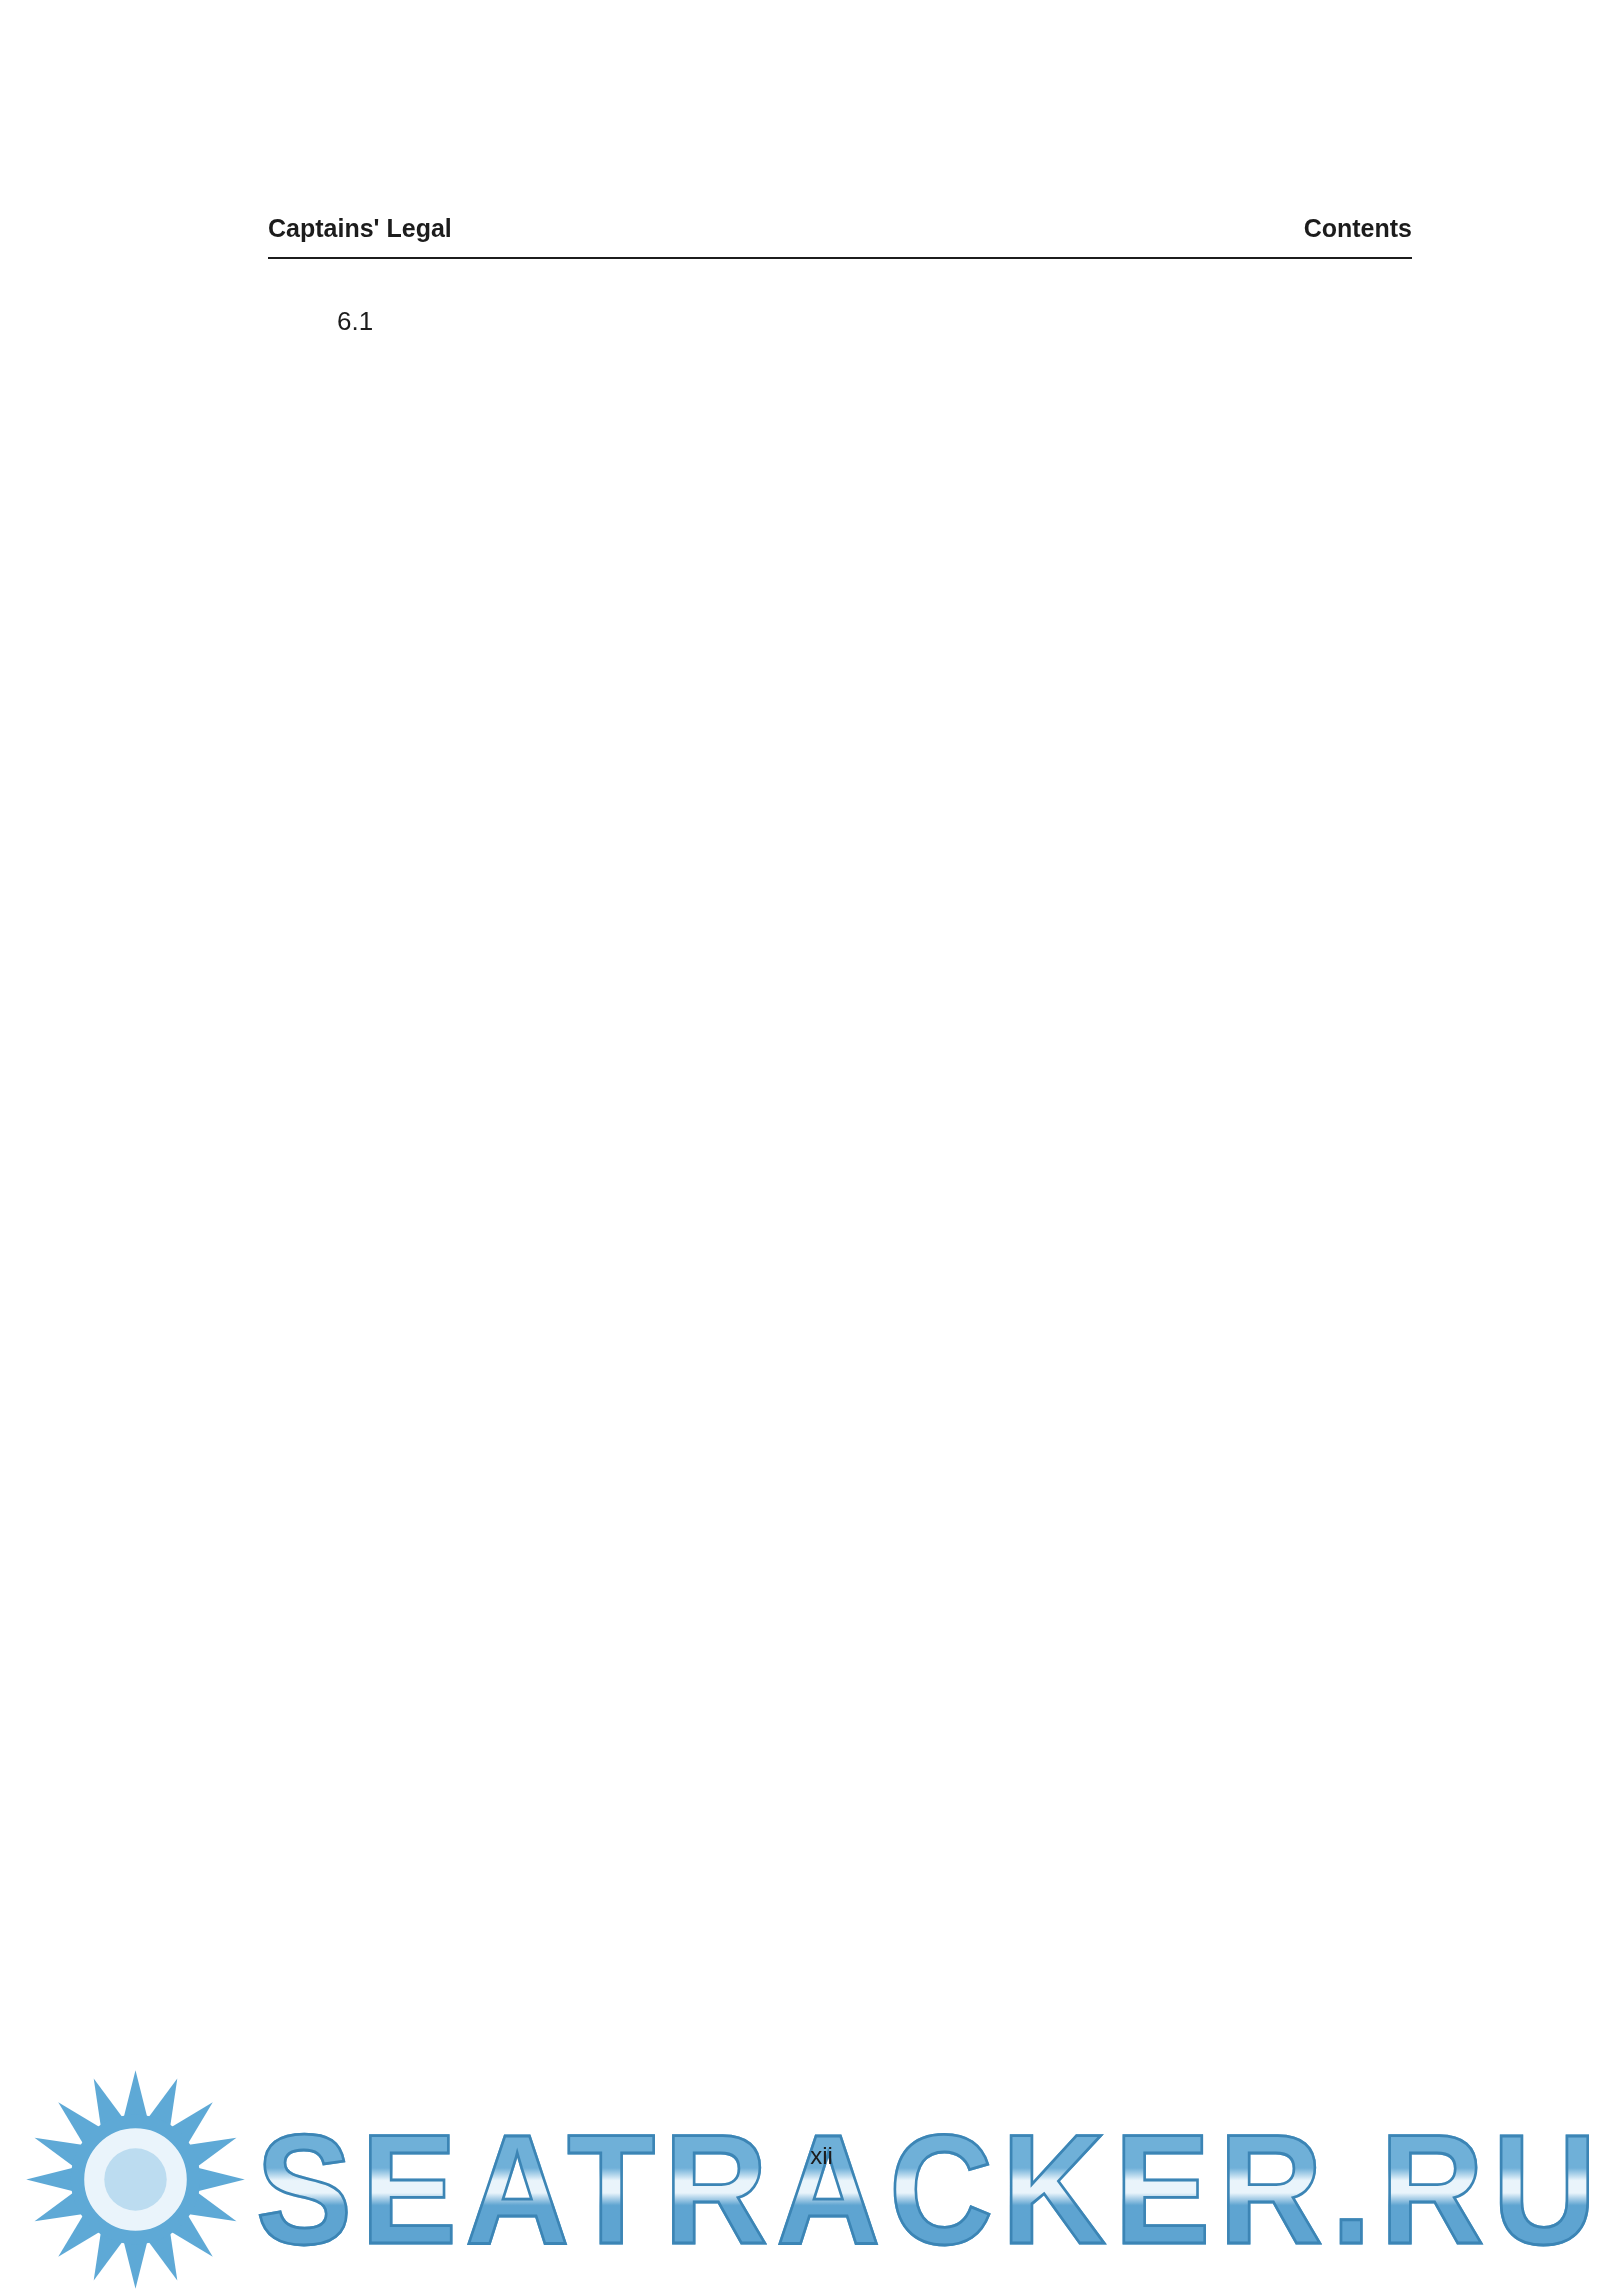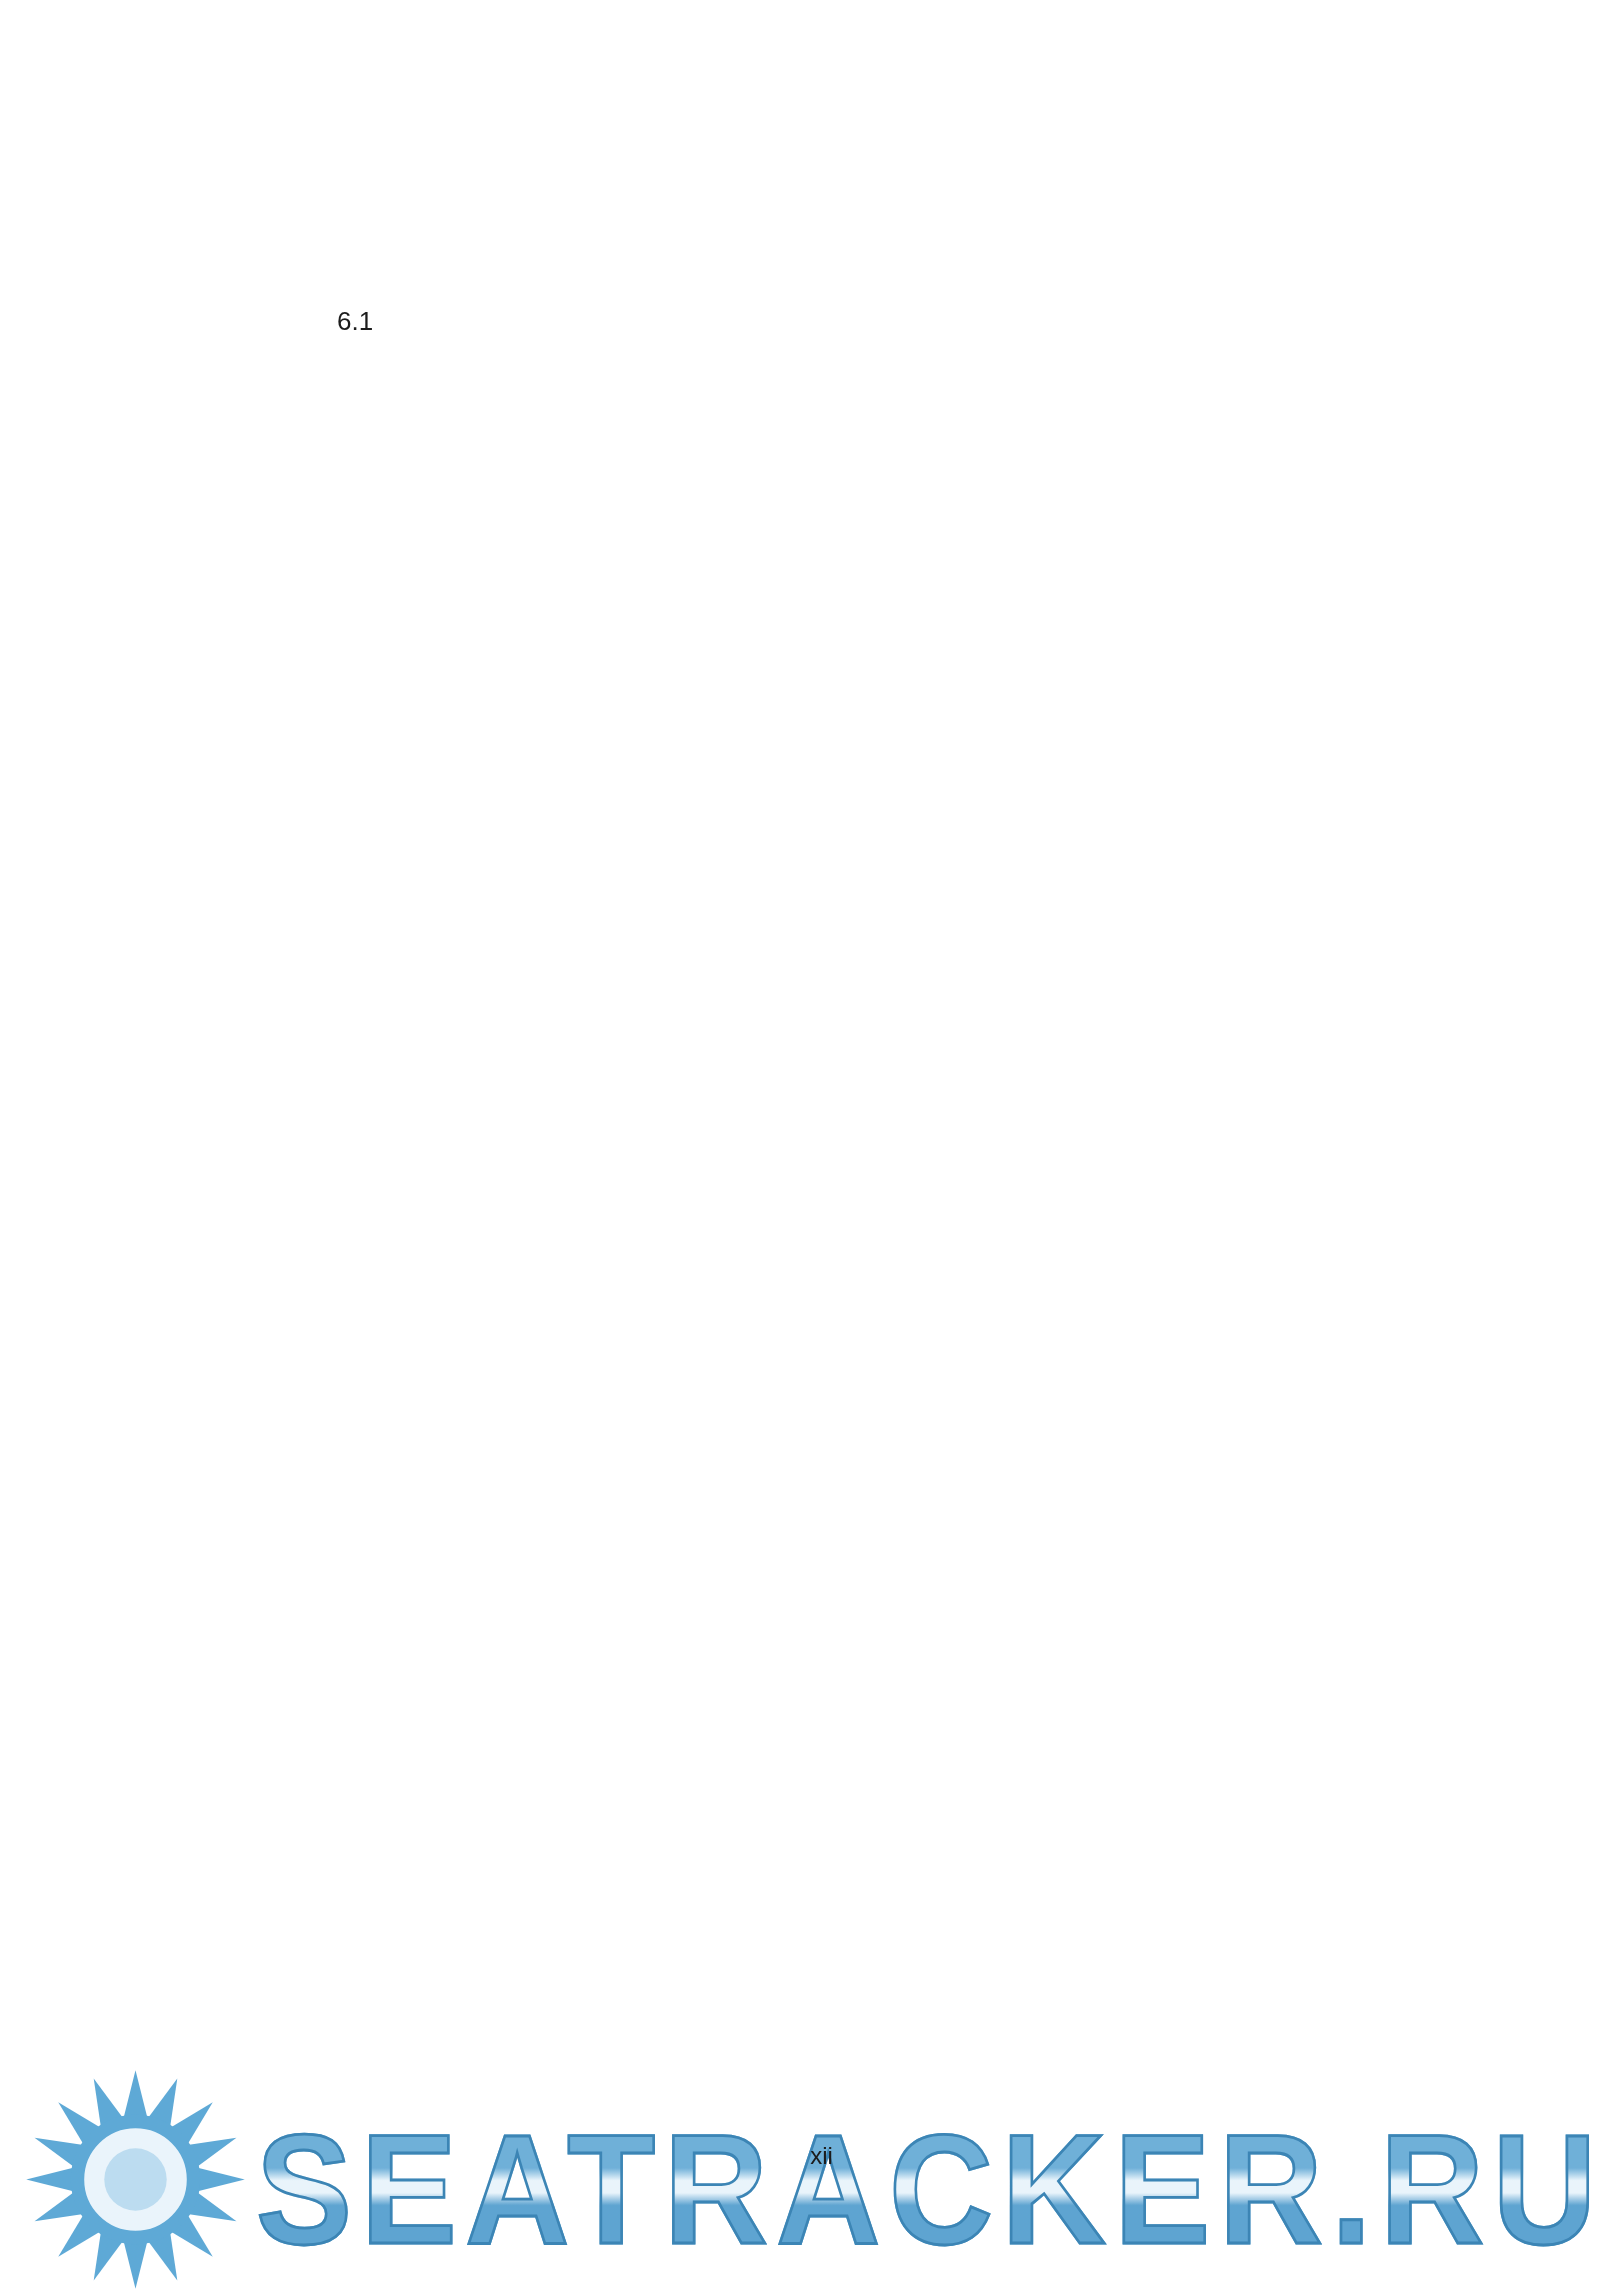--- a/index.html
+++ b/index.html
@@ -95,20 +95,24 @@
     top: 10.4px;
     width: 223px;
     height: 223px;
   }
 </style>
 </head>
 <body>
 
 <div class="page">
 
+  <div class="header">
+    <span>Captains' Legal</span>
+    <span>Contents</span>
+  </div>
 
   <div class="toc">
       <div class="toc-row sub">
         <span class="num">6.1</span>
         <span class="title">Deadfreight</span>
         <span class="page">67</span>
       </div>
     </div>
 
   <div class="footer">xii</div>

